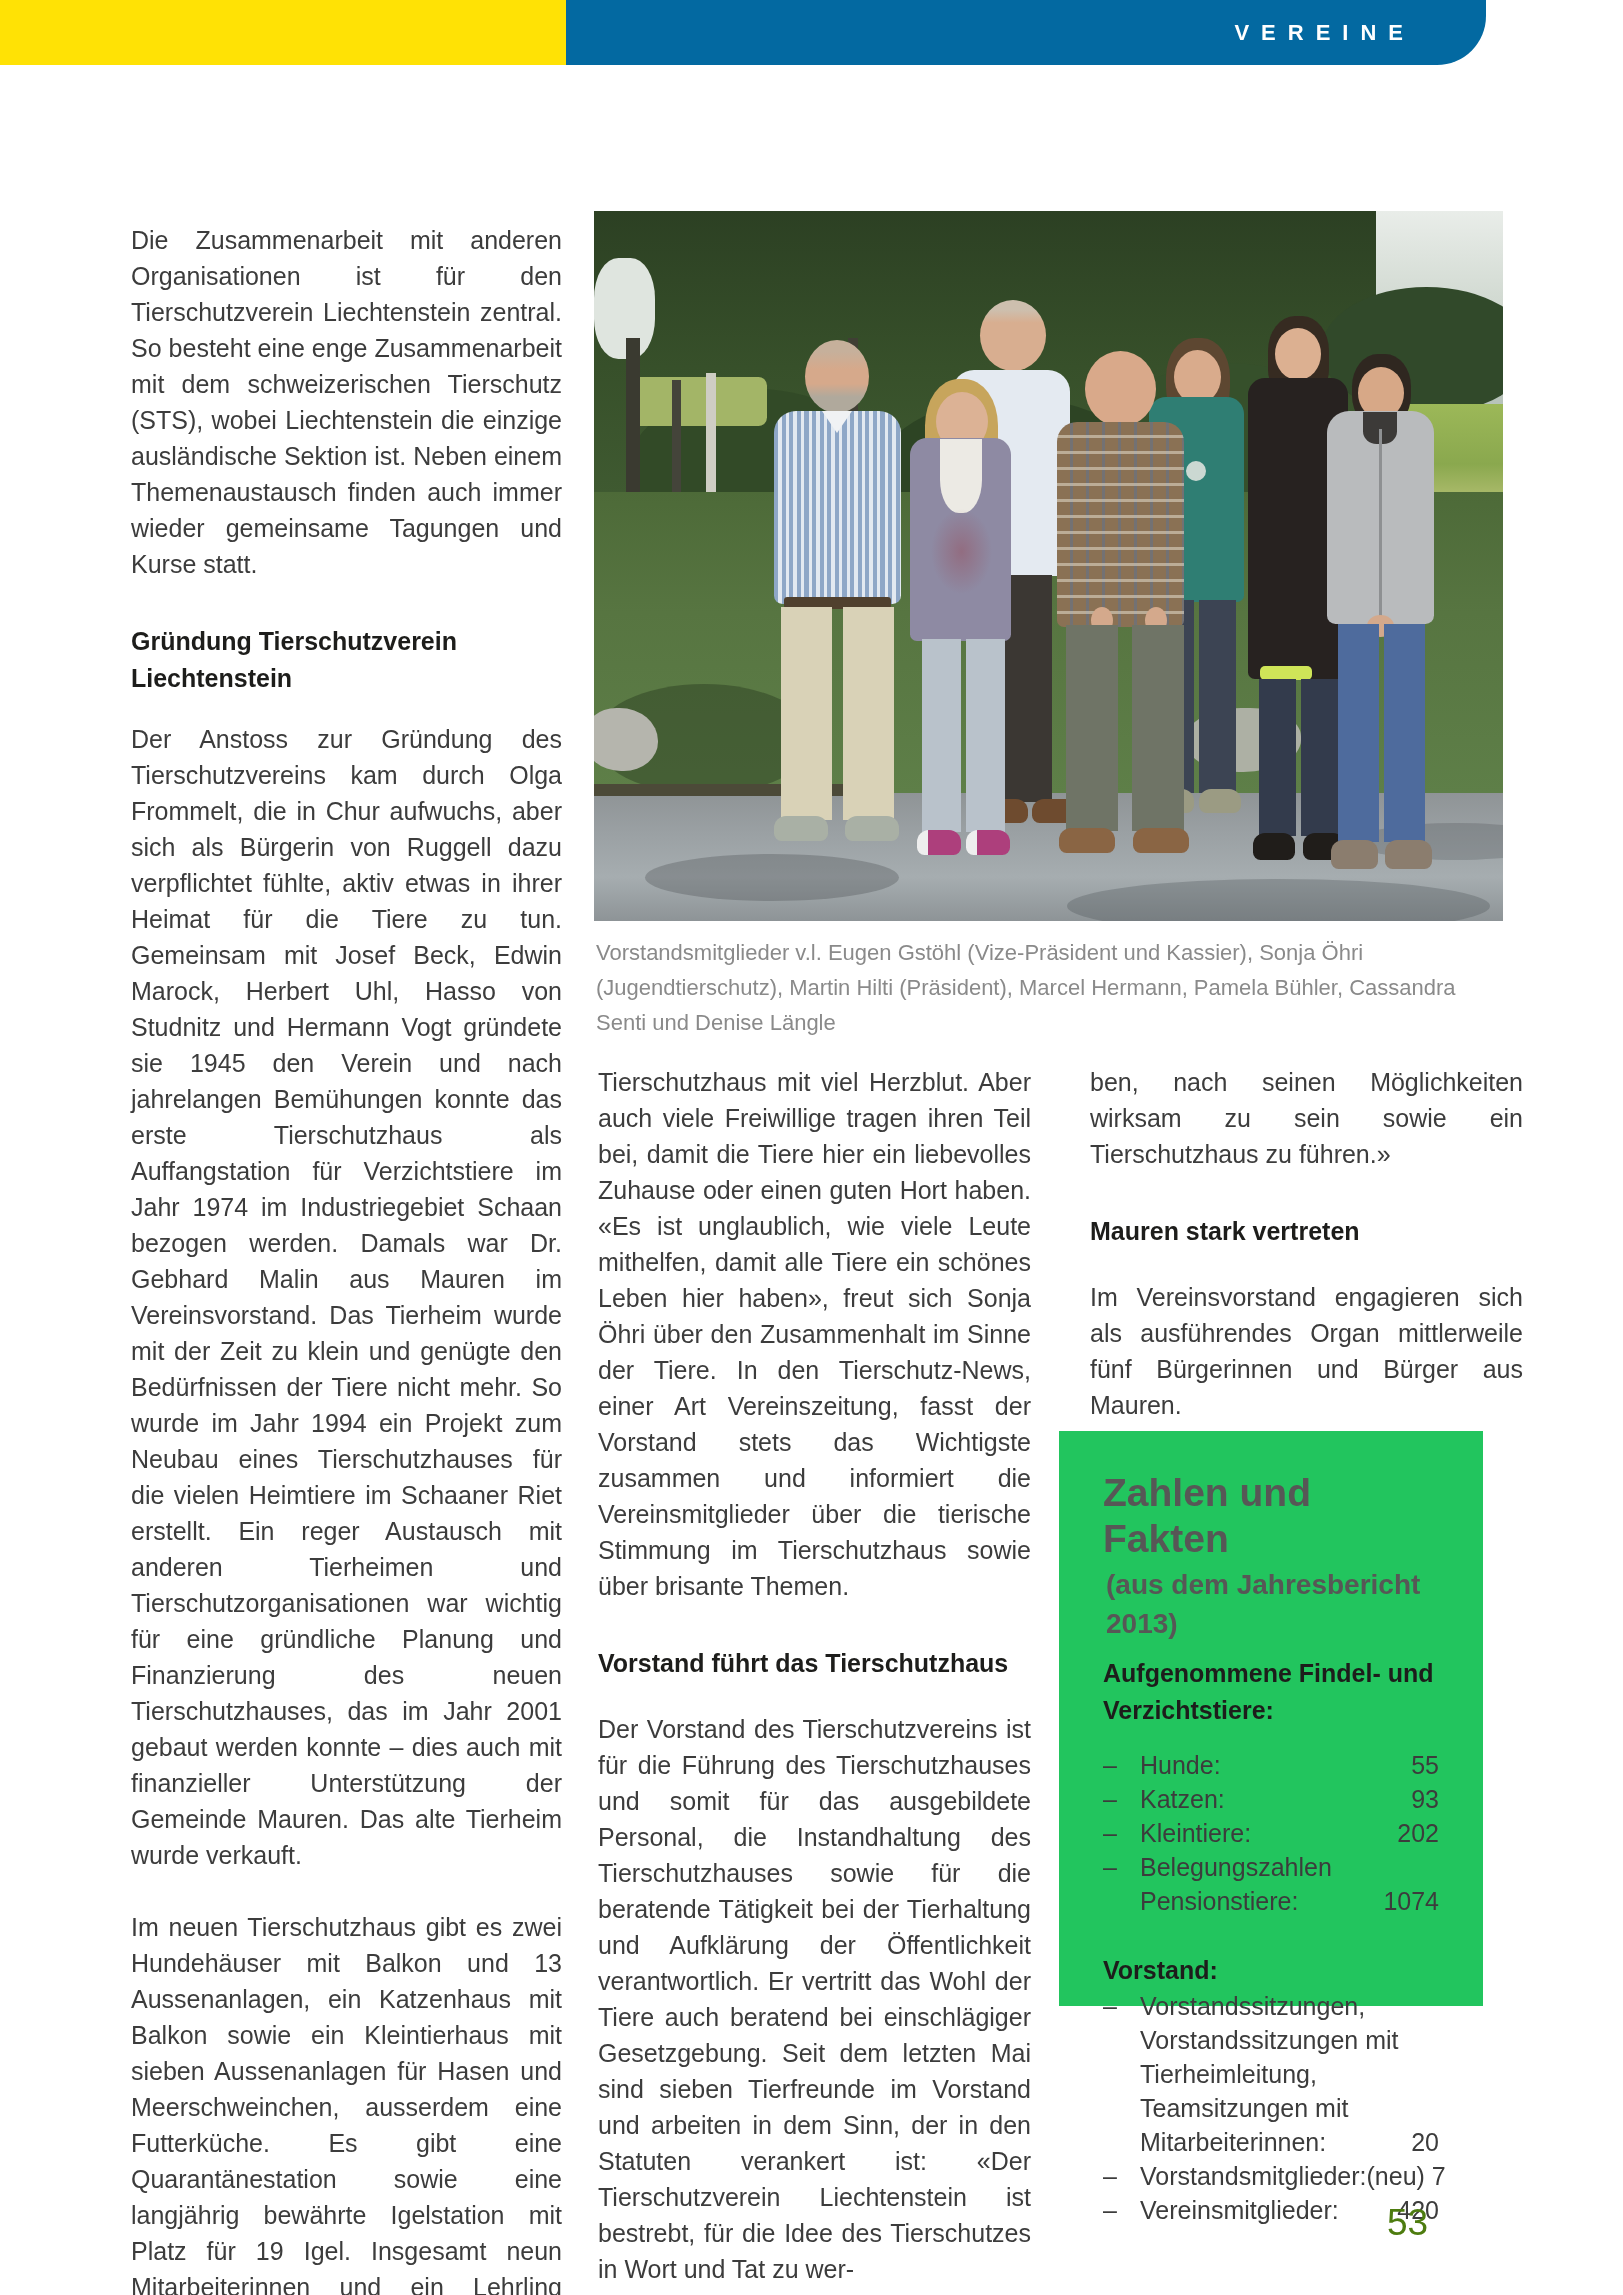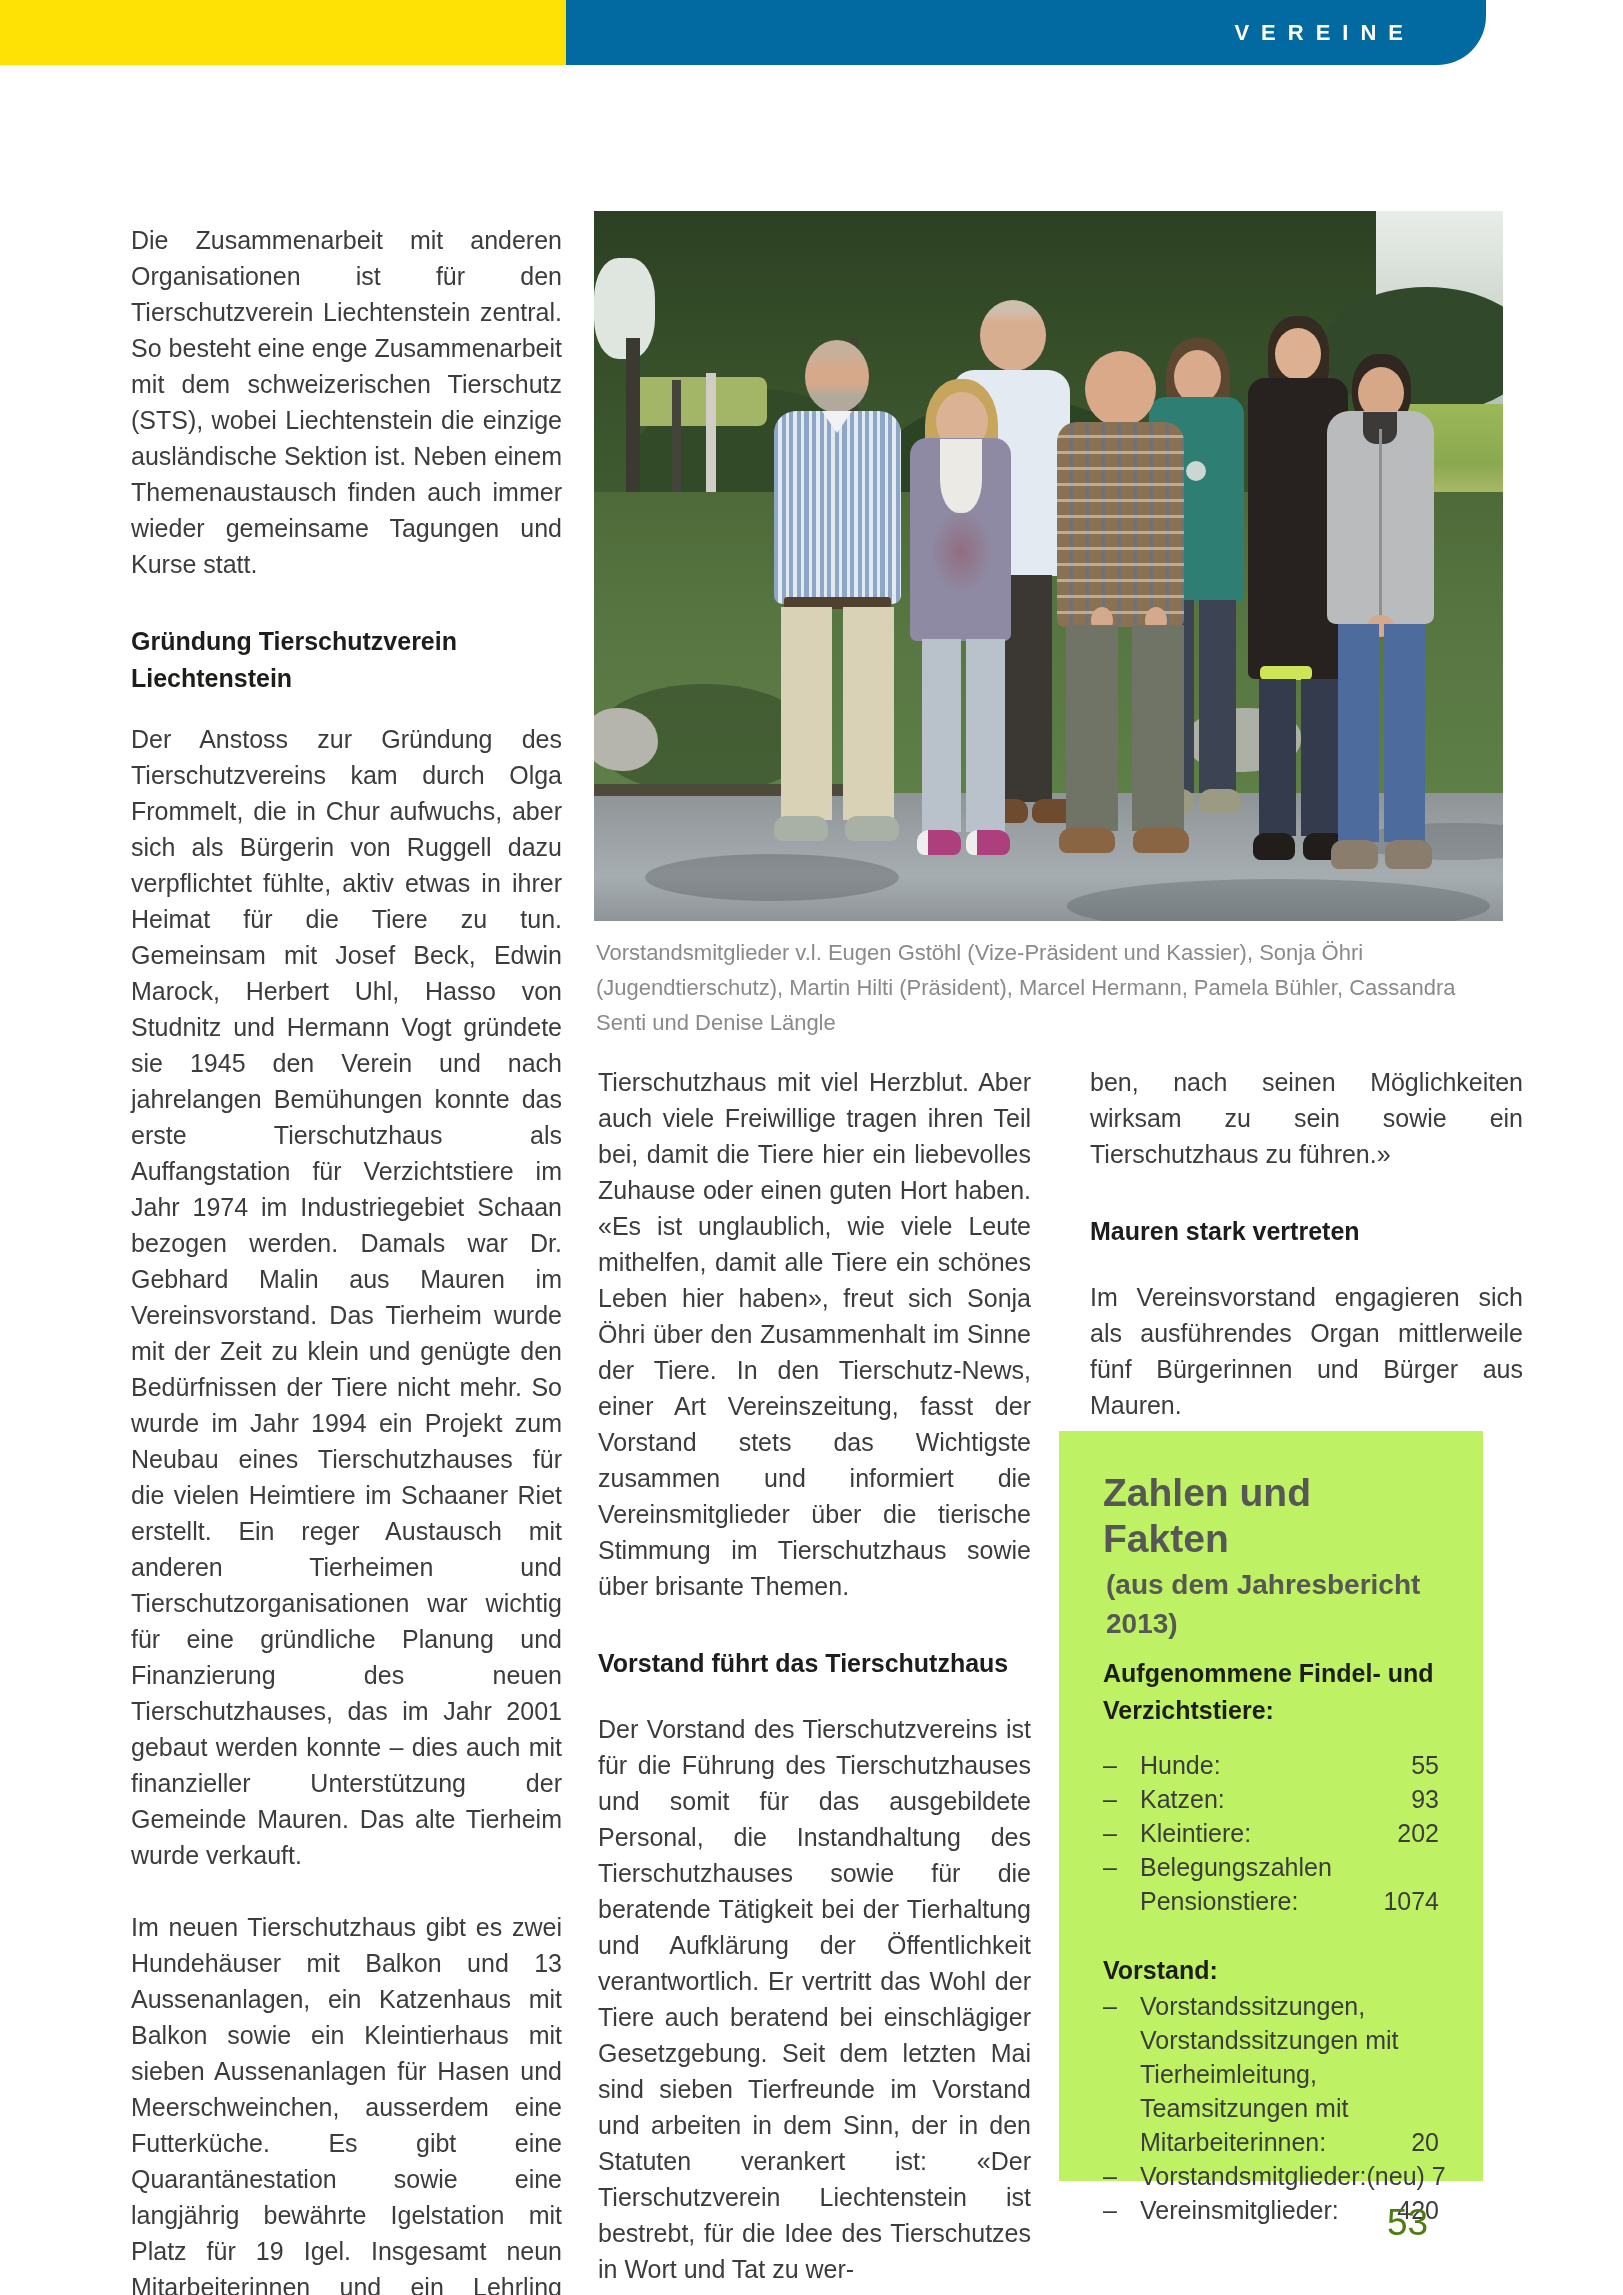--- a/index.html
+++ b/index.html
@@ -125,21 +125,21 @@
   .p7-leg1{left:744px;top:413px;width:41px;height:218px;background:#4e6b9d;}
   .p7-leg2{left:790px;top:413px;width:41px;height:218px;background:#4e6b9d;}
   .p7-shoe1{left:737px;top:629px;width:47px;height:29px;background:#8b7d6e;}
   .p7-shoe2{left:791px;top:629px;width:47px;height:29px;background:#8b7d6e;}
 
   
   .caption{position:absolute;left:596px;top:935px;width:909px;font-size:22px;line-height:35px;
            color:#8a8a8a;text-align:left;}
 
   
-  .factbox{position:absolute;left:1059px;top:1431px;width:424px;height:750px;background:#bef264;
+  .factbox{position:absolute;left:1059px;top:1431px;width:424px;height:575px;background:#22c55e;
            box-sizing:border-box;padding:39px 44px 16px 44px;color:#3c3c3c;}
   .fb-title{font-size:39px;line-height:46px;font-weight:bold;color:#575756;margin:0;}
   .fb-sub{font-size:28px;line-height:39px;font-weight:bold;color:#575756;margin:3px;}
   .fb-h{font-size:25px;line-height:37px;font-weight:bold;color:#1d1d1b;margin:12px 0 0 0;}
   .fb-list{margin-top:18.6px;font-size:25px;line-height:34px;}
   .fb-row{display:flex;}
   .fb-dash{width:37px;flex:none;}
   .fb-label{flex:1;}
   .fb-val{flex:none;text-align:right;}
   .fb-indent{margin-left:37px;flex:1;}

